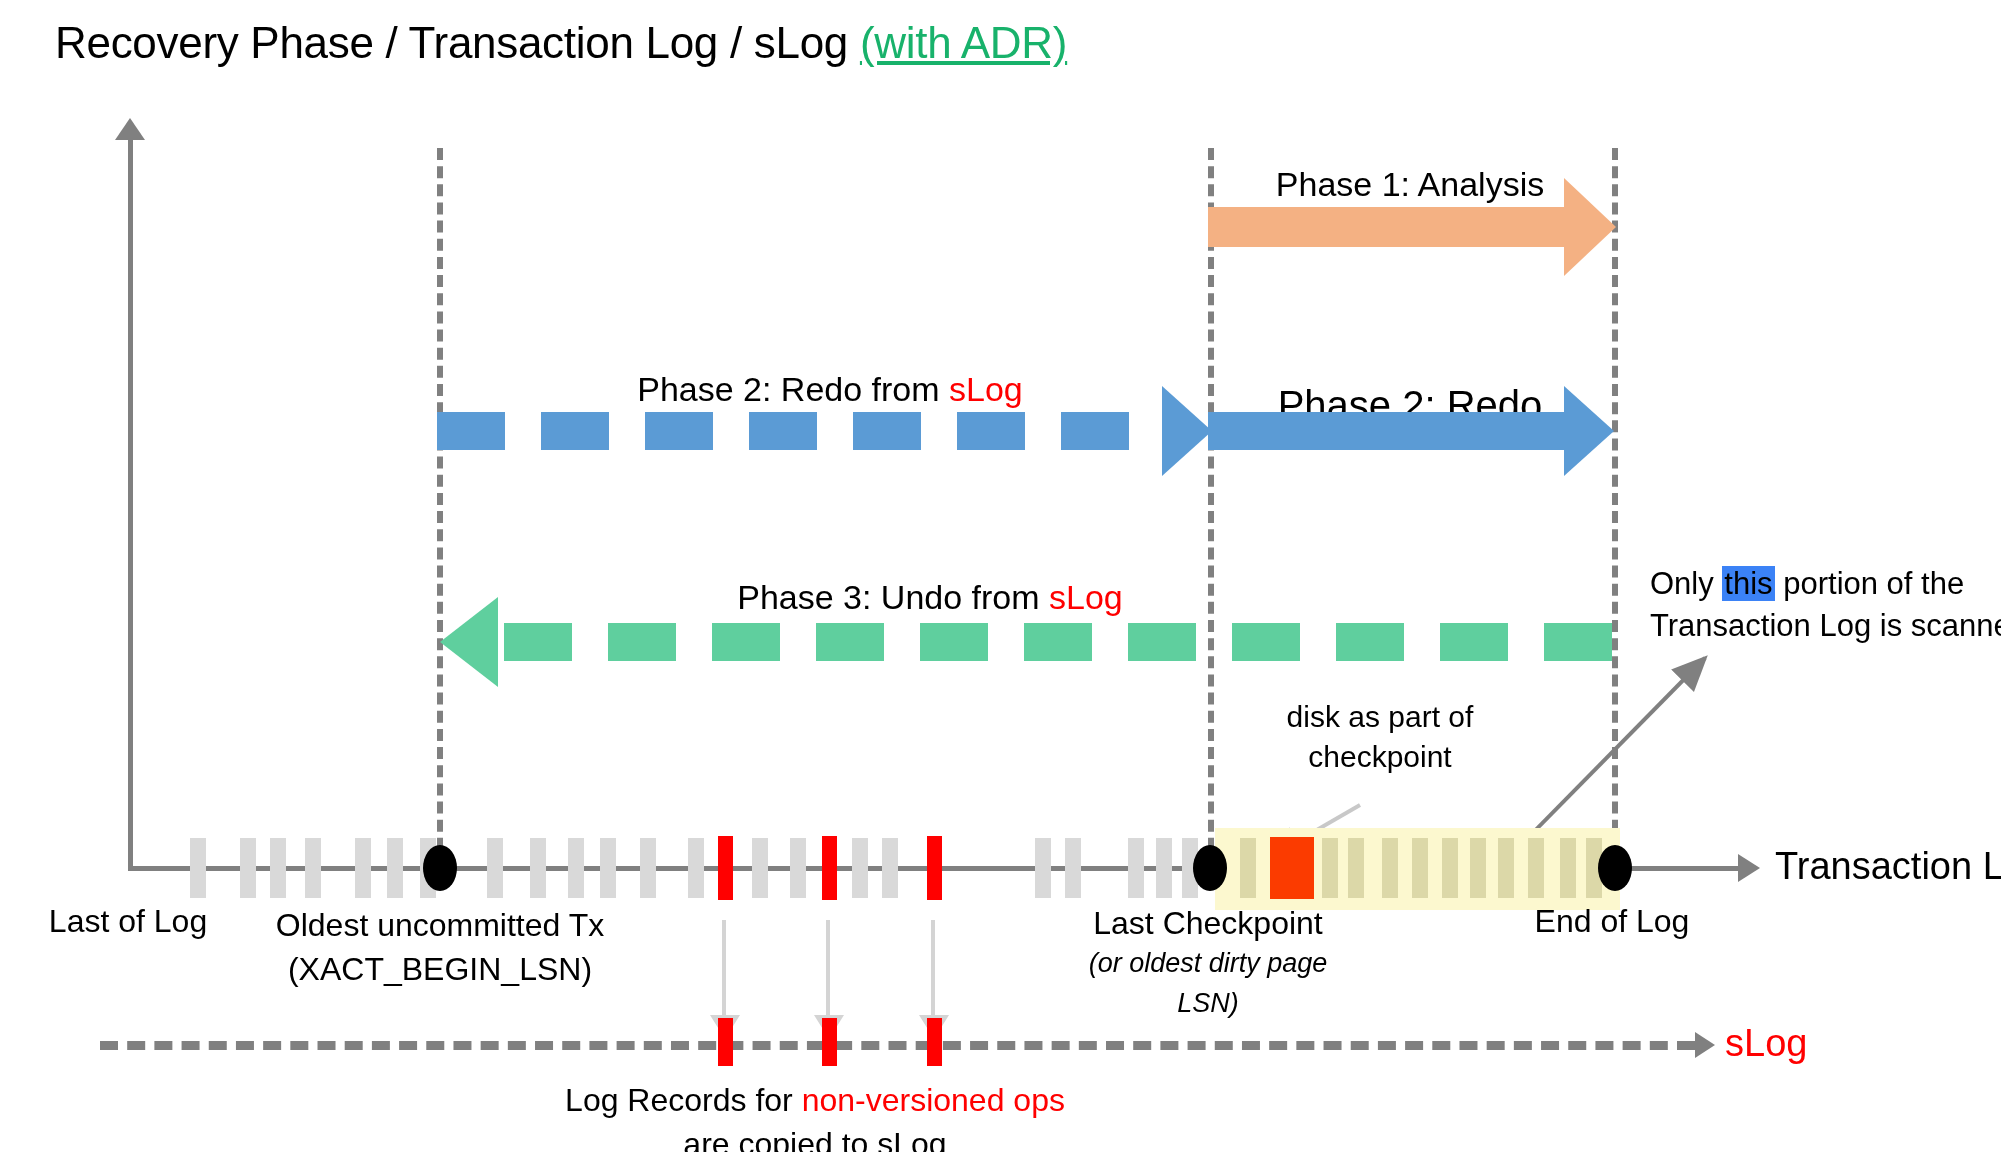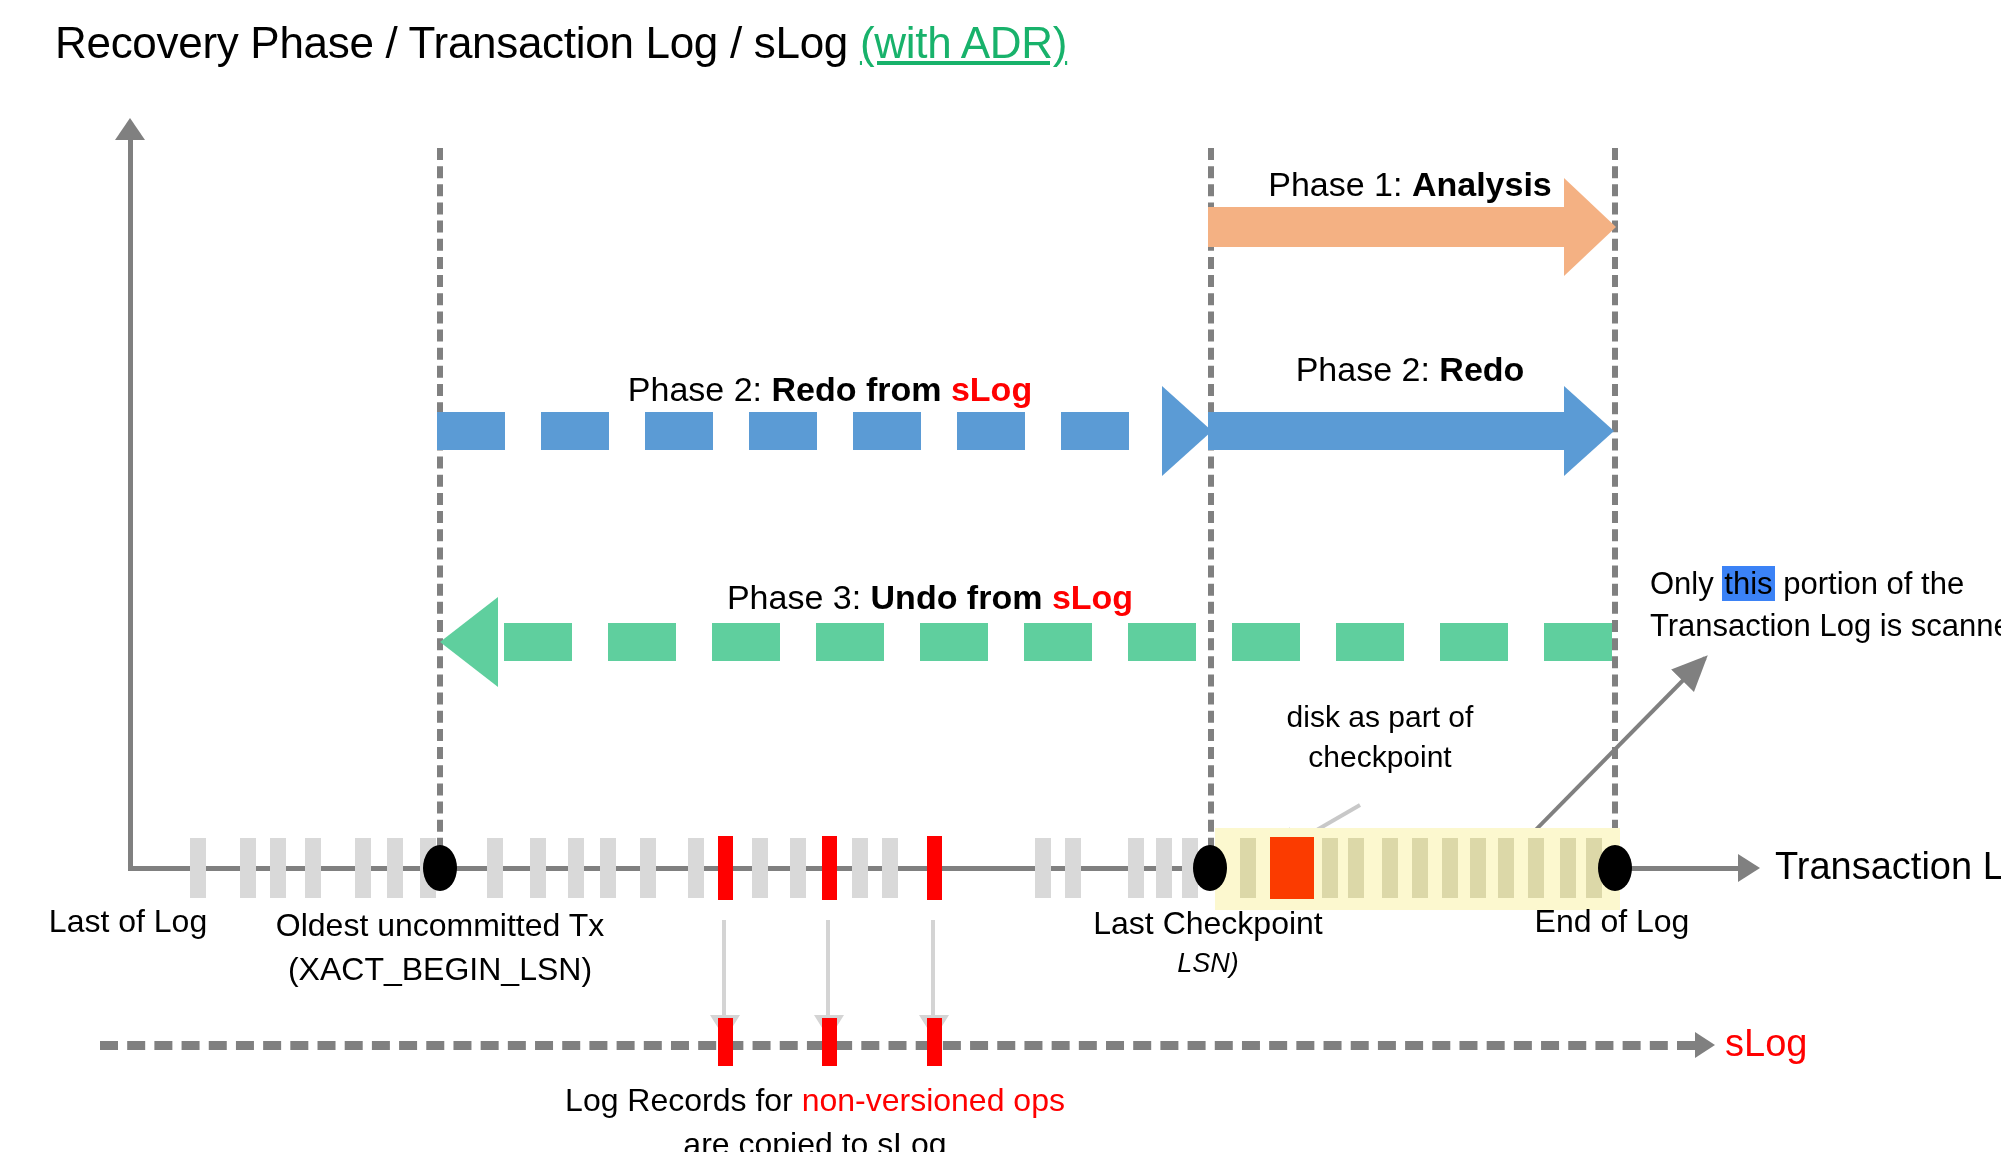--- a/index.html
+++ b/index.html
@@ -31,21 +31,21 @@
   .tri-r{position:absolute;width:0;height:0;}
   .tri-l{position:absolute;width:0;height:0;}
 
   
   .dashbar{position:absolute;}
 
   
   .lbl{position:absolute;white-space:nowrap;}
   .center{transform:translateX(-50%);text-align:center;}
   .red{color:#ff0000;}
-  .b{font-weight:bold;}
+  .b{font-weight:normal;}
 
   
   .rec{position:absolute;top:838px;width:16px;height:60px;background:#d9d9d9;}
   .rec.r{background:#ff0000;width:15px;height:64px;top:836px;}
   .rec.dim{background:#dcd8a8;}
 
   .highlight{position:absolute;background:#fcf8cf;}
 
   .dot{position:absolute;width:34px;height:46px;border-radius:50%;background:#000;}
 
@@ -89,21 +89,21 @@
 <div class="bar" style="left:1208px;top:207px;width:356px;height:40px;background:#f4b183;"></div>
 <div class="tri-r" style="left:1564px;top:178px;border-top:49px solid transparent;border-bottom:49px solid transparent;border-left:52px solid #f4b183;"></div>
 
 <div class="lbl abs" style="left:830px;top:370px;font-size:34px;transform:translateX(-50%);text-align:right;">
   <span>Phase 2: </span><span class="b">Redo from </span><span class="b red">sLog</span>
 </div>
 <div class="dashbar" style="left:437px;top:412px;width:725px;height:38px;
      background:repeating-linear-gradient(to right,#5b9bd5 0 68px,transparent 68px 104px);"></div>
 <div class="tri-r" style="left:1162px;top:386px;border-top:45px solid transparent;border-bottom:45px solid transparent;border-left:50px solid #5b9bd5;"></div>
 
-<div class="lbl abs" style="left:1410px;top:350px;font-size:34px;transform:translateX(-50%);">
+<div class="lbl abs" style="left:1410px;top:383px;font-size:40px;transform:translateX(-50%);">
   <span>Phase 2: </span><span class="b">Redo</span>
 </div>
 <div class="bar" style="left:1208px;top:412px;width:356px;height:38px;background:#5b9bd5;"></div>
 <div class="tri-r" style="left:1564px;top:386px;border-top:45px solid transparent;border-bottom:45px solid transparent;border-left:50px solid #5b9bd5;"></div>
 
 <div class="lbl abs" style="left:930px;top:578px;font-size:34px;transform:translateX(-50%);">
   <span>Phase 3: </span><span class="b">Undo from </span><span class="b red">sLog</span>
 </div>
 <div class="dashbar" style="left:497px;top:623px;width:1115px;height:38px;
      background:repeating-linear-gradient(to left,#5fcf9e 0 68px,transparent 68px 104px);"></div>
@@ -187,20 +187,21 @@
   <div>Last of Log</div>
 </div>
 
 <div class="lbl abs center" style="left:440px;top:903px;font-size:32px;line-height:44px;">
   <div>Oldest uncommitted Tx</div>
   <div>(XACT_BEGIN_LSN)</div>
 </div>
 
 <div class="lbl abs center" style="left:1208px;top:903px;font-size:32px;line-height:40px;">
   <div>Last Checkpoint</div>
+  <div class="ital" style="font-size:27px;">(or oldest dirty page</div>
   <div class="ital" style="font-size:27px;">LSN)</div>
 </div>
 
 <div class="lbl abs center" style="left:1612px;top:903px;font-size:32px;">
   <div>End of Log</div>
 </div>
 
 <div class="conn" style="left:722px;top:920px;height:100px;"></div>
 <div class="conn-head" style="left:710px;top:1015px;"></div>
 <div class="conn" style="left:826px;top:920px;height:100px;"></div>

